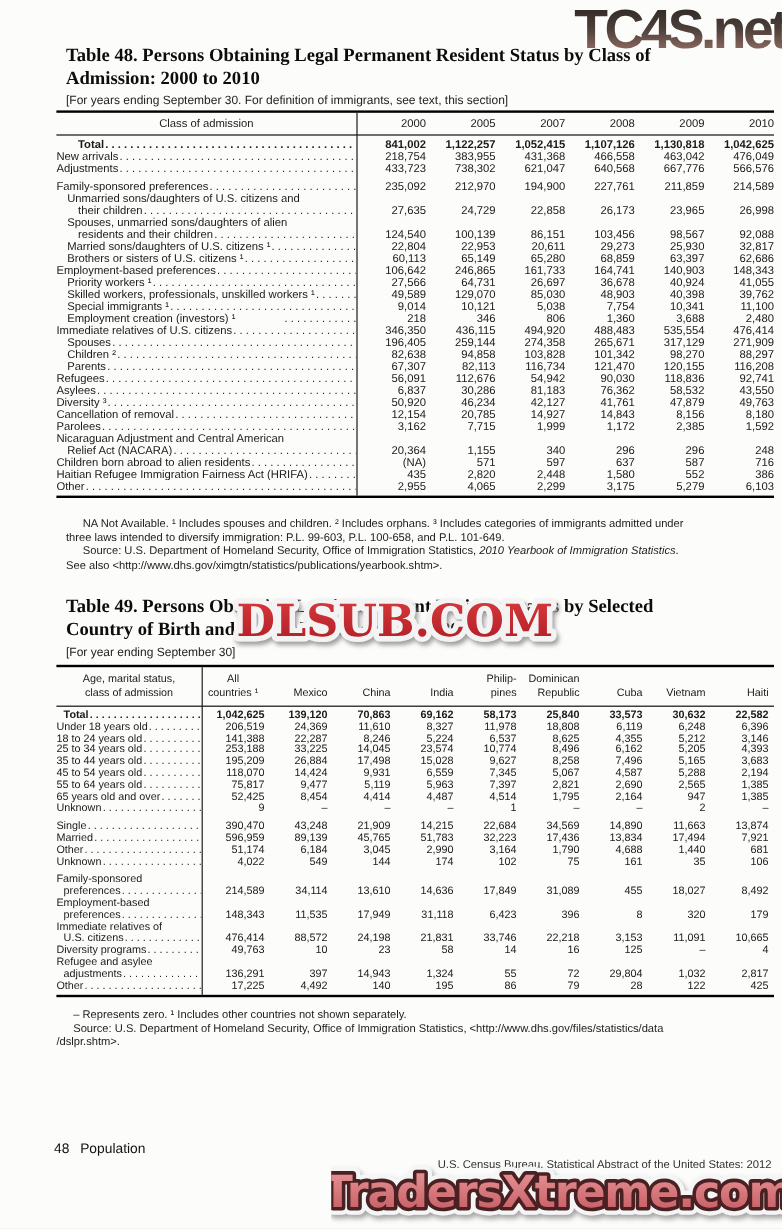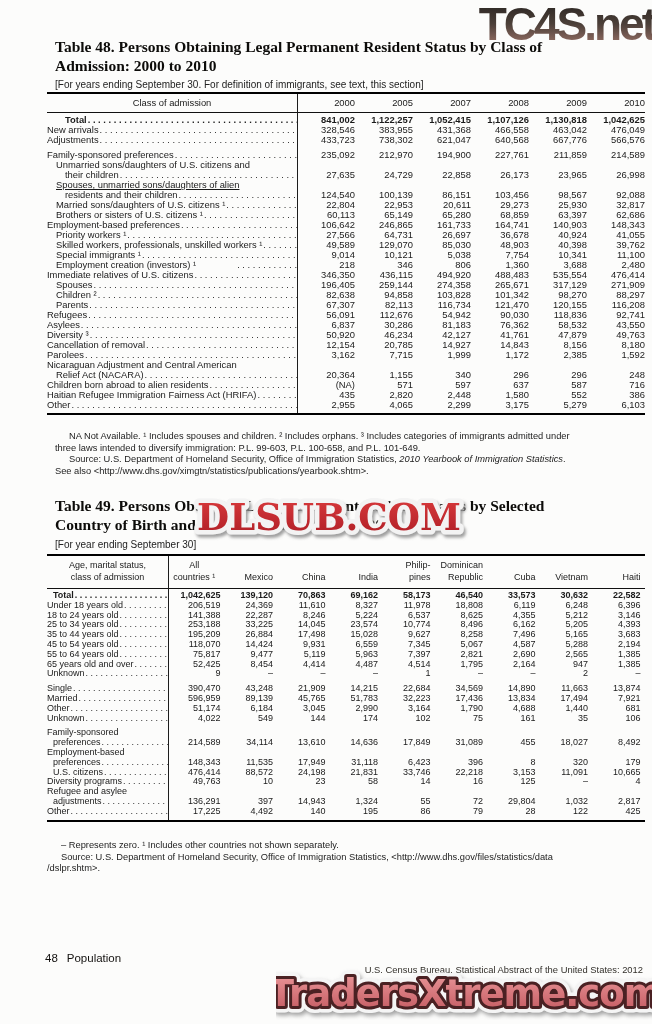--- a/index.html
+++ b/index.html
@@ -112,21 +112,21 @@
             <div class="cell" style="width: 58px;">1,130,818</div>
             <div class="cell" style="width: 58px;">1,042,625</div>
           </div>
         </div>
         <div class="trow">
           <div class="tline">
             <div class="stub" style="width: 250px; padding-left: 0px;">
               <span class="lbl">New arrivals</span>
               <span class="lead"></span>
             </div>
-            <div class="cell" style="width: 58px;">328,546</div>
+            <div class="cell" style="width: 58px;">218,754</div>
             <div class="cell" style="width: 58px;">383,955</div>
             <div class="cell" style="width: 58px;">431,368</div>
             <div class="cell" style="width: 58px;">466,558</div>
             <div class="cell" style="width: 58px;">463,042</div>
             <div class="cell" style="width: 58px;">476,049</div>
           </div>
         </div>
         <div class="trow">
           <div class="tline">
             <div class="stub" style="width: 250px; padding-left: 0px;">
@@ -164,21 +164,21 @@
             </div>
             <div class="cell" style="width: 58px;">27,635</div>
             <div class="cell" style="width: 58px;">24,729</div>
             <div class="cell" style="width: 58px;">22,858</div>
             <div class="cell" style="width: 58px;">26,173</div>
             <div class="cell" style="width: 58px;">23,965</div>
             <div class="cell" style="width: 58px;">26,998</div>
           </div>
         </div>
         <div class="trow">
-          <div class="preline" style="padding-left: 9px; text-decoration: underline;">Spouses, unmarried sons/daughters of alien</div>
+          <div class="preline" style="padding-left: 9px;">Spouses, unmarried sons/daughters of alien</div>
           <div class="tline">
             <div class="stub" style="width: 250px; padding-left: 18px;">
               <span class="lbl">residents and their children</span>
               <span class="lead"></span>
             </div>
             <div class="cell" style="width: 58px;">124,540</div>
             <div class="cell" style="width: 58px;">100,139</div>
             <div class="cell" style="width: 58px;">86,151</div>
             <div class="cell" style="width: 58px;">103,456</div>
             <div class="cell" style="width: 58px;">98,567</div>
@@ -531,21 +531,21 @@
           <div class="tline">
             <div class="stub" style="width: 121px; padding-left: 6px;">
               <span class="lbl">Total</span>
               <span class="lead"></span>
             </div>
             <div class="cell" style="width: 52.5px;">1,042,625</div>
             <div class="cell" style="width: 52.5px;">139,120</div>
             <div class="cell" style="width: 52.5px;">70,863</div>
             <div class="cell" style="width: 52.5px;">69,162</div>
             <div class="cell" style="width: 52.5px;">58,173</div>
-            <div class="cell" style="width: 52.5px;">46,540</div>
+            <div class="cell" style="width: 52.5px;">25,840</div>
             <div class="cell" style="width: 52.5px;">33,573</div>
             <div class="cell" style="width: 52.5px;">30,632</div>
             <div class="cell" style="width: 52.5px;">22,582</div>
           </div>
         </div>
         <div class="trow">
           <div class="tline">
             <div class="stub" style="width: 121px; padding-left: 0px;">
               <span class="lbl">Under 18 years old</span>
               <span class="lead"></span>
@@ -778,20 +778,21 @@
             <div class="cell" style="width: 52.5px;">17,949</div>
             <div class="cell" style="width: 52.5px;">31,118</div>
             <div class="cell" style="width: 52.5px;">6,423</div>
             <div class="cell" style="width: 52.5px;">396</div>
             <div class="cell" style="width: 52.5px;">8</div>
             <div class="cell" style="width: 52.5px;">320</div>
             <div class="cell" style="width: 52.5px;">179</div>
           </div>
         </div>
         <div class="trow">
+          <div class="preline" style="padding-left: 0px;">Immediate relatives of</div>
           <div class="tline">
             <div class="stub" style="width: 121px; padding-left: 6px;">
               <span class="lbl">U.S. citizens</span>
               <span class="lead"></span>
             </div>
             <div class="cell" style="width: 52.5px;">476,414</div>
             <div class="cell" style="width: 52.5px;">88,572</div>
             <div class="cell" style="width: 52.5px;">24,198</div>
             <div class="cell" style="width: 52.5px;">21,831</div>
             <div class="cell" style="width: 52.5px;">33,746</div>

